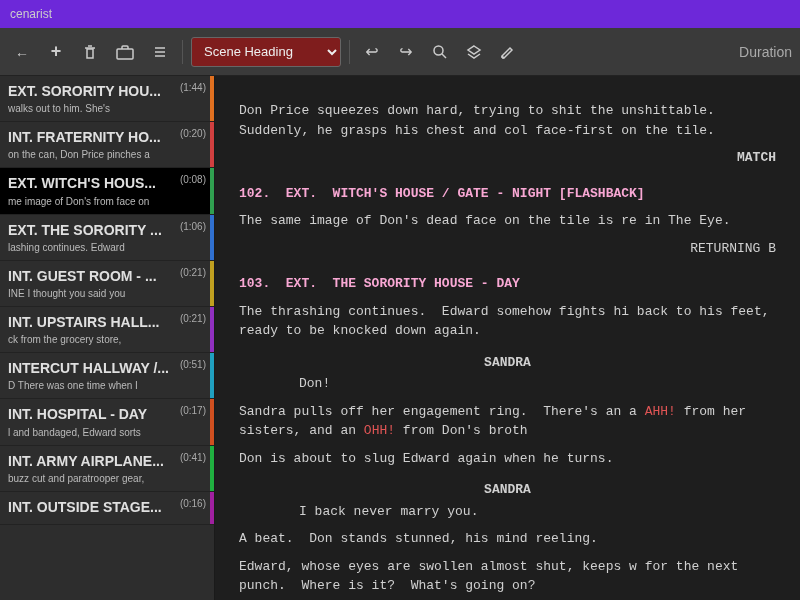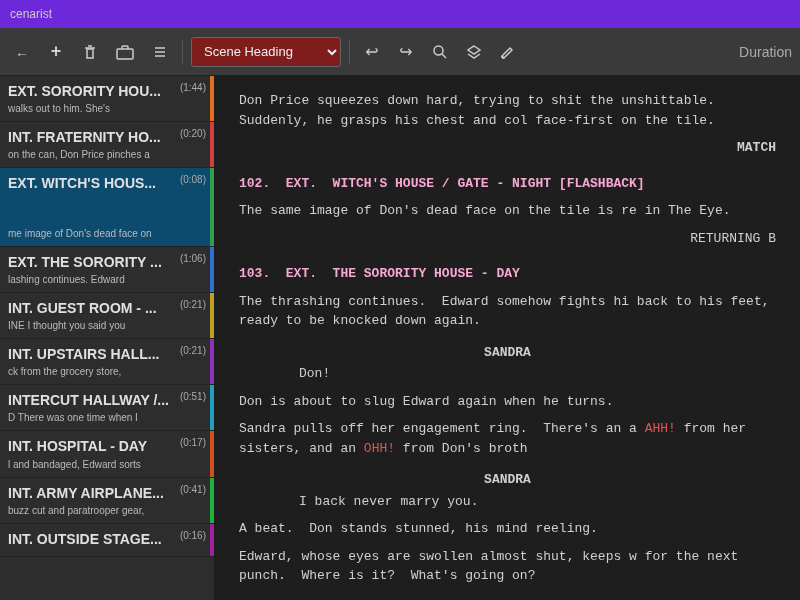--- a/index.html
+++ b/index.html
@@ -97,21 +97,21 @@
     }
 
     .sidebar-item {
       padding: 6px 8px;
       border-bottom: 1px solid #222;
       cursor: pointer;
       display: flex;
       flex-direction: column;
       position: relative;
     }
-    .sidebar-item.active { background: #0c4a6e; gap: 32px; }
+    .sidebar-item.active { background: #000000; }
 
     .sidebar-item-header {
       display: flex;
       justify-content: space-between;
       align-items: flex-start;
     }
 
     .sidebar-item-title {
       color: #e0e0e0;
       font-size: 14px;
@@ -147,21 +147,21 @@
       top: 0;
       bottom: 0;
       width: 4px;
     }
 
     
     #script-area {
       flex: 1;
       background: #1e1e1e;
       overflow-y: auto;
-      padding: 15px 24px;
+      padding: 25px 24px;
       color: #d0d0d0;
       font-size: 13px;
       line-height: 1.5;
     }
 
     .script-text {
       max-width: 100%;
     }
 
     .scene-header {
@@ -302,21 +302,21 @@
           <div class="sidebar-item-duration">(0:20)</div>
         </div>
         <div class="sidebar-item-preview">on the can, Don Price pinches a</div>
         <div class="sidebar-color-bar" style="background: rgb(208, 64, 64);"></div>
       </div>
       <div class="sidebar-item active">
         <div class="sidebar-item-header">
           <div class="sidebar-item-title">EXT.  WITCH'S HOUS...</div>
           <div class="sidebar-item-duration">(0:08)</div>
         </div>
-        <div class="sidebar-item-preview">me image of Don's dead face on</div>
+        <div class="sidebar-item-preview">me image of Don's from face on</div>
         <div class="sidebar-color-bar" style="background: rgb(48, 160, 80);"></div>
       </div>
       <div class="sidebar-item">
         <div class="sidebar-item-header">
           <div class="sidebar-item-title">EXT.  THE SORORITY ...</div>
           <div class="sidebar-item-duration">(1:06)</div>
         </div>
         <div class="sidebar-item-preview">lashing continues.  Edward</div>
         <div class="sidebar-color-bar" style="background: rgb(48, 112, 208);"></div>
       </div>
@@ -395,25 +395,25 @@
 
       <div class="action-line">
         The thrashing continues.&nbsp; Edward somehow fights hi back to his feet, ready to be knocked down again.
       </div>
 
       <div class="character-name">SANDRA</div>
 
       <div class="dialogue">Don!</div>
 
       <div class="action-line">
+        Sandra pulls off her engagement ring.&nbsp; There's an a <span class="red-text">AHH!</span> from her sisters, and an <span class="red-text">OHH!</span> from Don's broth
+      </div>
+
+      <div class="action-line">
         Don is about to slug Edward again when he turns.
-      </div>
-
-      <div class="action-line">
-        Sandra pulls off her engagement ring.&nbsp; There's an a <span class="red-text">AHH!</span> from her sisters, and an <span class="red-text">OHH!</span> from Don's broth
       </div>
 
       <div class="character-name">SANDRA</div>
 
       <div class="dialogue">I back never marry you.</div>
 
       <div class="action-line">
         A beat.&nbsp; Don stands stunned, his mind reeling.
       </div>
 

